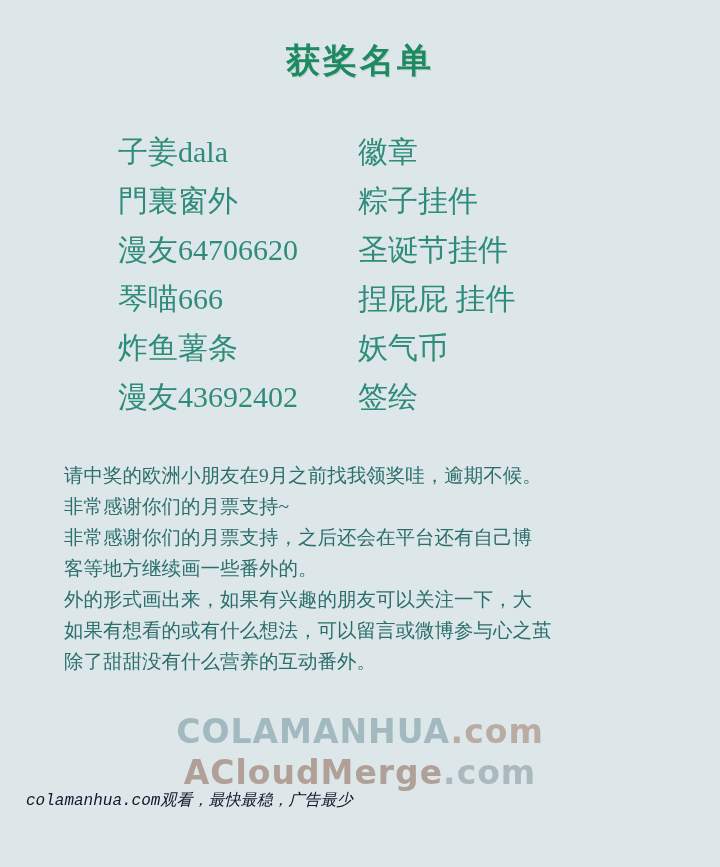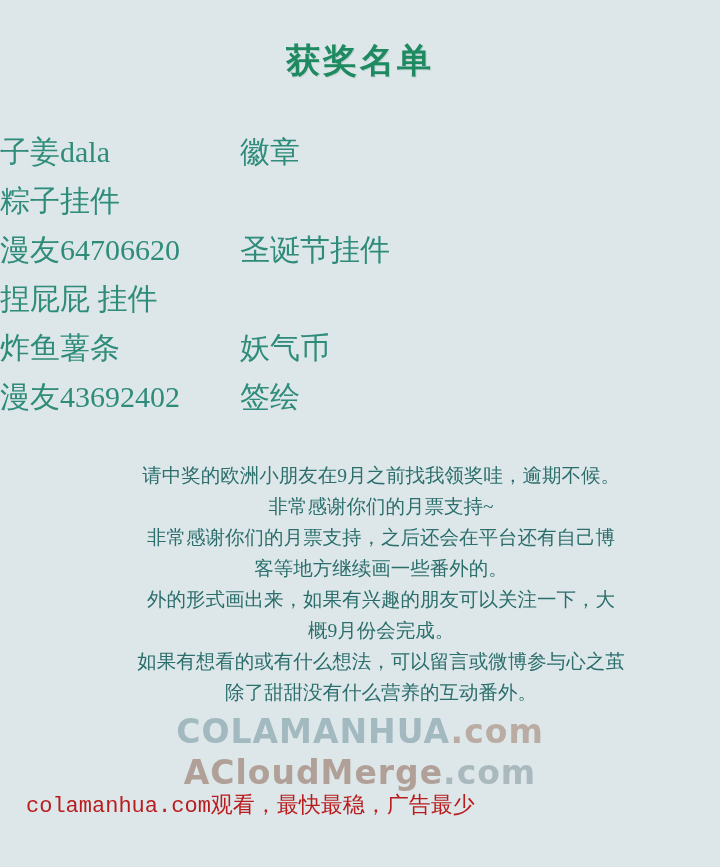--- a/index.html
+++ b/index.html
@@ -25,20 +25,21 @@
     font-family: "DejaVu Sans", sans-serif;
     font-weight: bold;
     font-size: 34px;
     color: #1f8a62;
     letter-spacing: 3px;
     padding-top: 38px;
     text-shadow: 1px 1px 0 #b9d2cc;
   }
   .winners {
     margin-top: 48px;
+    padding-left: 118px;
   }
   .winner-row {
     display: flex;
     align-items: baseline;
     height: 49px;
     color: #2f8c7a;
     font-size: 30px;
     font-family: "Liberation Serif", serif;
   }
   .winner-name {
@@ -50,21 +51,20 @@
     white-space: nowrap;
   }
   .notes {
     margin-top: 34px;
     padding-left: 64px;
     padding-right: 22px;
     color: #2b6e6b;
     font-size: 19.5px;
     line-height: 31px;
     font-family: "Liberation Serif", serif;
-    text-align: center;
   }
   .note-line {
     white-space: nowrap;
   }
   .watermark {
     position: absolute;
     left: 0;
     right: 0;
     top: 712px;
     text-align: center;
@@ -91,67 +91,69 @@
     margin-top: 2px;
   }
   .wm-line2 .wm-accent {
     color: #a9b9bd;
   }
   .footer {
     position: absolute;
     left: 26px;
     top: 790px;
     font-family: "Liberation Mono", monospace;
-    font-size: 22px;
-    color: #b91c1c;
+    font-size: 16px;
+    color: #0f172a;
     white-space: nowrap;
+    font-style: italic;
   }
   .footer .footer-cn {
     font-family: "Liberation Serif", serif;
   }
 </style>
 </head>
 <body>
 
 <div class="page">
 
   <div class="title">获奖名单</div>
 
   <div class="winners">
     <div class="winner-row">
       <span class="winner-name">子姜dala</span>
       <span class="winner-prize">徽章</span>
     </div>
     <div class="winner-row">
+      <span class="winner-name">門裏窗外</span>
       <span class="winner-prize">粽子挂件</span>
     </div>
     <div class="winner-row">
       <span class="winner-name">漫友64706620</span>
       <span class="winner-prize">圣诞节挂件</span>
     </div>
     <div class="winner-row">
+      <span class="winner-name">琴喵666</span>
       <span class="winner-prize">捏屁屁 挂件</span>
     </div>
     <div class="winner-row">
       <span class="winner-name">炸鱼薯条</span>
       <span class="winner-prize">妖气币</span>
     </div>
     <div class="winner-row">
       <span class="winner-name">漫友43692402</span>
       <span class="winner-prize">签绘</span>
     </div>
   </div>
 
   <div class="notes">
     <div class="note-line">请中奖的欧洲小朋友在9月之前找我领奖哇，逾期不候。</div>
     <div class="note-line">非常感谢你们的月票支持~</div>
     <div class="note-line">非常感谢你们的月票支持，之后还会在平台还有自己博</div>
     <div class="note-line">客等地方继续画一些番外的。</div>
     <div class="note-line">外的形式画出来，如果有兴趣的朋友可以关注一下，大</div>
-    <div class="note-line">概9月份会完成。</div>
     <div class="note-line">如果有想看的或有什么想法，可以留言或微博参与心之茧</div>
     <div class="note-line">除了甜甜没有什么营养的互动番外。</div>
   </div>
 
   <div class="watermark">
     <div class="wm-line1"><span>COLAMANHUA</span><span class="wm-accent">.com</span></div>
     <div class="wm-line2"><span>ACloudMerge</span><span class="wm-accent">.com</span></div>
   </div>
 
   <div class="footer"><span>colamanhua.com</span><span class="footer-cn">观看，最快最稳，广告最少</span></div>

